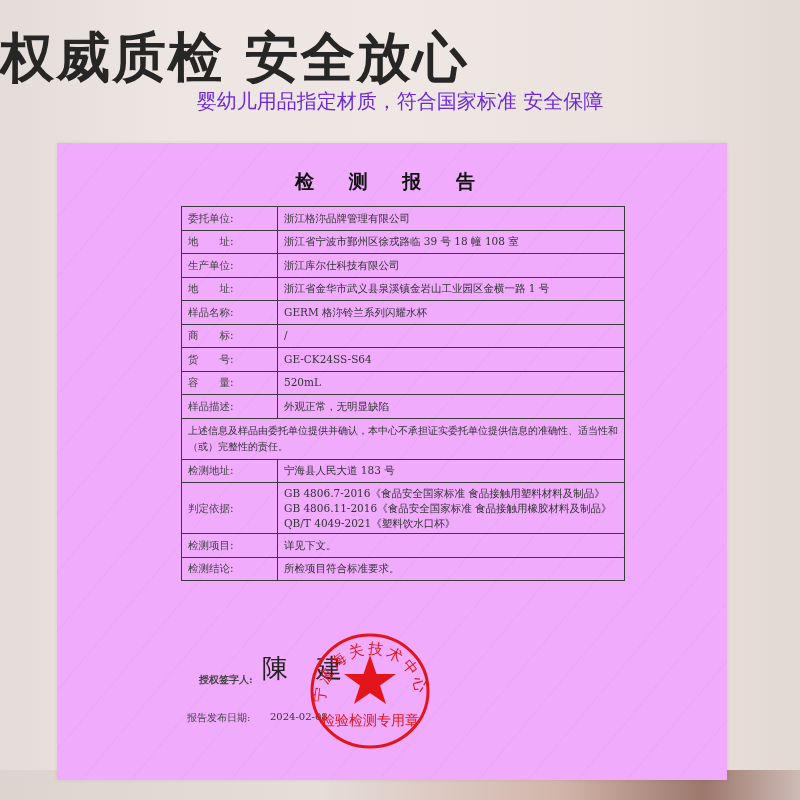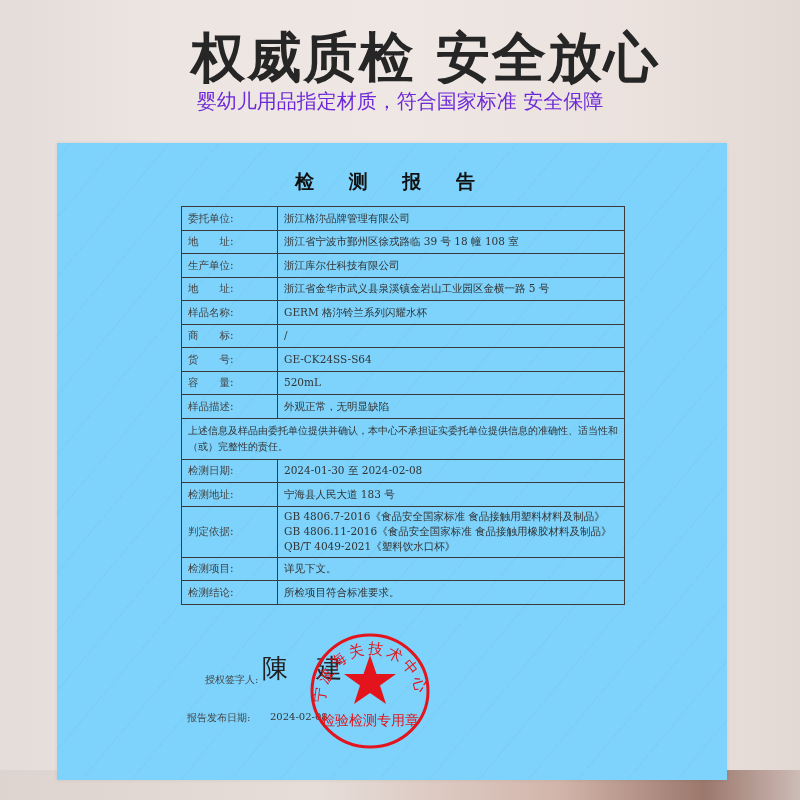--- a/index.html
+++ b/index.html
@@ -6,30 +6,30 @@
   body {
     width:800px; height:800px; overflow:hidden; position:relative;
     background: linear-gradient(90deg, #e4dcd8 0%, #ede5e1 20%, #efe7e3 50%, #ebe2de 80%, #e2d8d4 100%);
     font-family: "DejaVu Sans", sans-serif;
   }
   .bottom-shade {
     position:absolute; left:0; right:0; top:770px; height:30px;
     background: linear-gradient(90deg, #ddd4d0 0%, #e6ddd8 40%, #d2b5aa 70%, #9c776c 88%, #cdbcb6 100%);
   }
   .headline {
-    position:absolute; top:22px; left:0; width:660px; text-align:right;
+    position:absolute; top:22px; left:0; width:660px; text-align:left;
     font-size:54px; font-weight:bold; color:#262626; letter-spacing:2px;
   }
   .subline {
     position:absolute; top:88px; left:0; width:800px; text-align:center;
     font-size:20px; color:#6d28d9; letter-spacing:0px;
   }
   .paper {
     position:absolute; left:57px; top:143px; width:670px; height:637px;
-    background:#7dd3fc; box-shadow: 0 0 4px rgba(0,0,0,0.08);
+    background:#f0abfc; box-shadow: 0 0 4px rgba(0,0,0,0.08);
     overflow:hidden;
   }
   .watermark {
     position:absolute; inset:0;
     background-image: repeating-linear-gradient(-50deg, rgba(0,0,0,0.025) 0 1px, transparent 1px 38px);
     pointer-events:none;
   }
   .doc-title {
     position:absolute; top:26px; left:0; width:670px; text-align:center;
     font-family: "DejaVu Serif", serif; font-weight:bold; font-size:19px;
@@ -41,22 +41,22 @@
     font-size:10.5px; color:#333;
   }
   table.report td {
     border:1.3px solid #3a3a3a; padding:0 6px; height:22.5px; vertical-align:middle;
     line-height:13px;
   }
   table.report td.label { width:83px; color:#444; }
   table.report td.note { height:36px; font-size:10px; line-height:16px; padding:2px 6px; }
   table.report td.basis { line-height:15px; padding:2px 6px; height:46px; }
   .sig-label {
-    position:absolute; left:148px; top:530px; font-family:"DejaVu Serif", serif;
-    font-size:10px; color:#444;
+    position:absolute; left:142px; top:530px; font-family:"DejaVu Serif", serif;
+    font-size:10px; color:#444;font-weight:bold;
   }
   .signature {
     position:absolute; left:205px; top:508px; font-family:"DejaVu Serif", serif;
     font-size:26px; color:#222; letter-spacing:10px;
   }
   .date-label {
     position:absolute; left:130px; top:568px; font-family:"DejaVu Serif", serif;
     font-size:10px; color:#444;text-align:center;
   }
   .date-value {
@@ -89,21 +89,21 @@
       <tr>
           <td class="label">地　　址:</td>
           <td>浙江省宁波市鄞州区徐戎路临 39 号 18 幢 108 室</td>
         </tr>
       <tr>
           <td class="label">生产单位:</td>
           <td>浙江库尔仕科技有限公司</td>
         </tr>
       <tr>
           <td class="label">地　　址:</td>
-          <td>浙江省金华市武义县泉溪镇金岩山工业园区金横一路 5 号</td>
+          <td>浙江省金华市武义县泉溪镇金岩山工业园区金横一路 1 号</td>
         </tr>
       <tr>
           <td class="label">样品名称:</td>
           <td>GERM  格沵铃兰系列闪耀水杯</td>
         </tr>
       <tr>
           <td class="label">商　　标:</td>
           <td>/</td>
         </tr>
       <tr>
@@ -113,24 +113,20 @@
       <tr>
           <td class="label">容　　量:</td>
           <td>520mL</td>
         </tr>
       <tr>
           <td class="label">样品描述:</td>
           <td>外观正常，无明显缺陷</td>
         </tr>
       <tr>
           <td class="note" colspan="2">上述信息及样品由委托单位提供并确认，本中心不承担证实委托单位提供信息的准确性、适当性和（或）完整性的责任。</td>
-        </tr>
-      <tr>
-          <td class="label">检测日期:</td>
-          <td>2024-01-30 至 2024-02-08</td>
         </tr>
       <tr>
           <td class="label">检测地址:</td>
           <td>宁海县人民大道 183 号</td>
         </tr>
       <tr>
         <td class="label">判定依据:</td>
         <td class="basis">
           <div>GB 4806.7-2016《食品安全国家标准  食品接触用塑料材料及制品》</div>
           <div>GB 4806.11-2016《食品安全国家标准  食品接触用橡胶材料及制品》</div>

